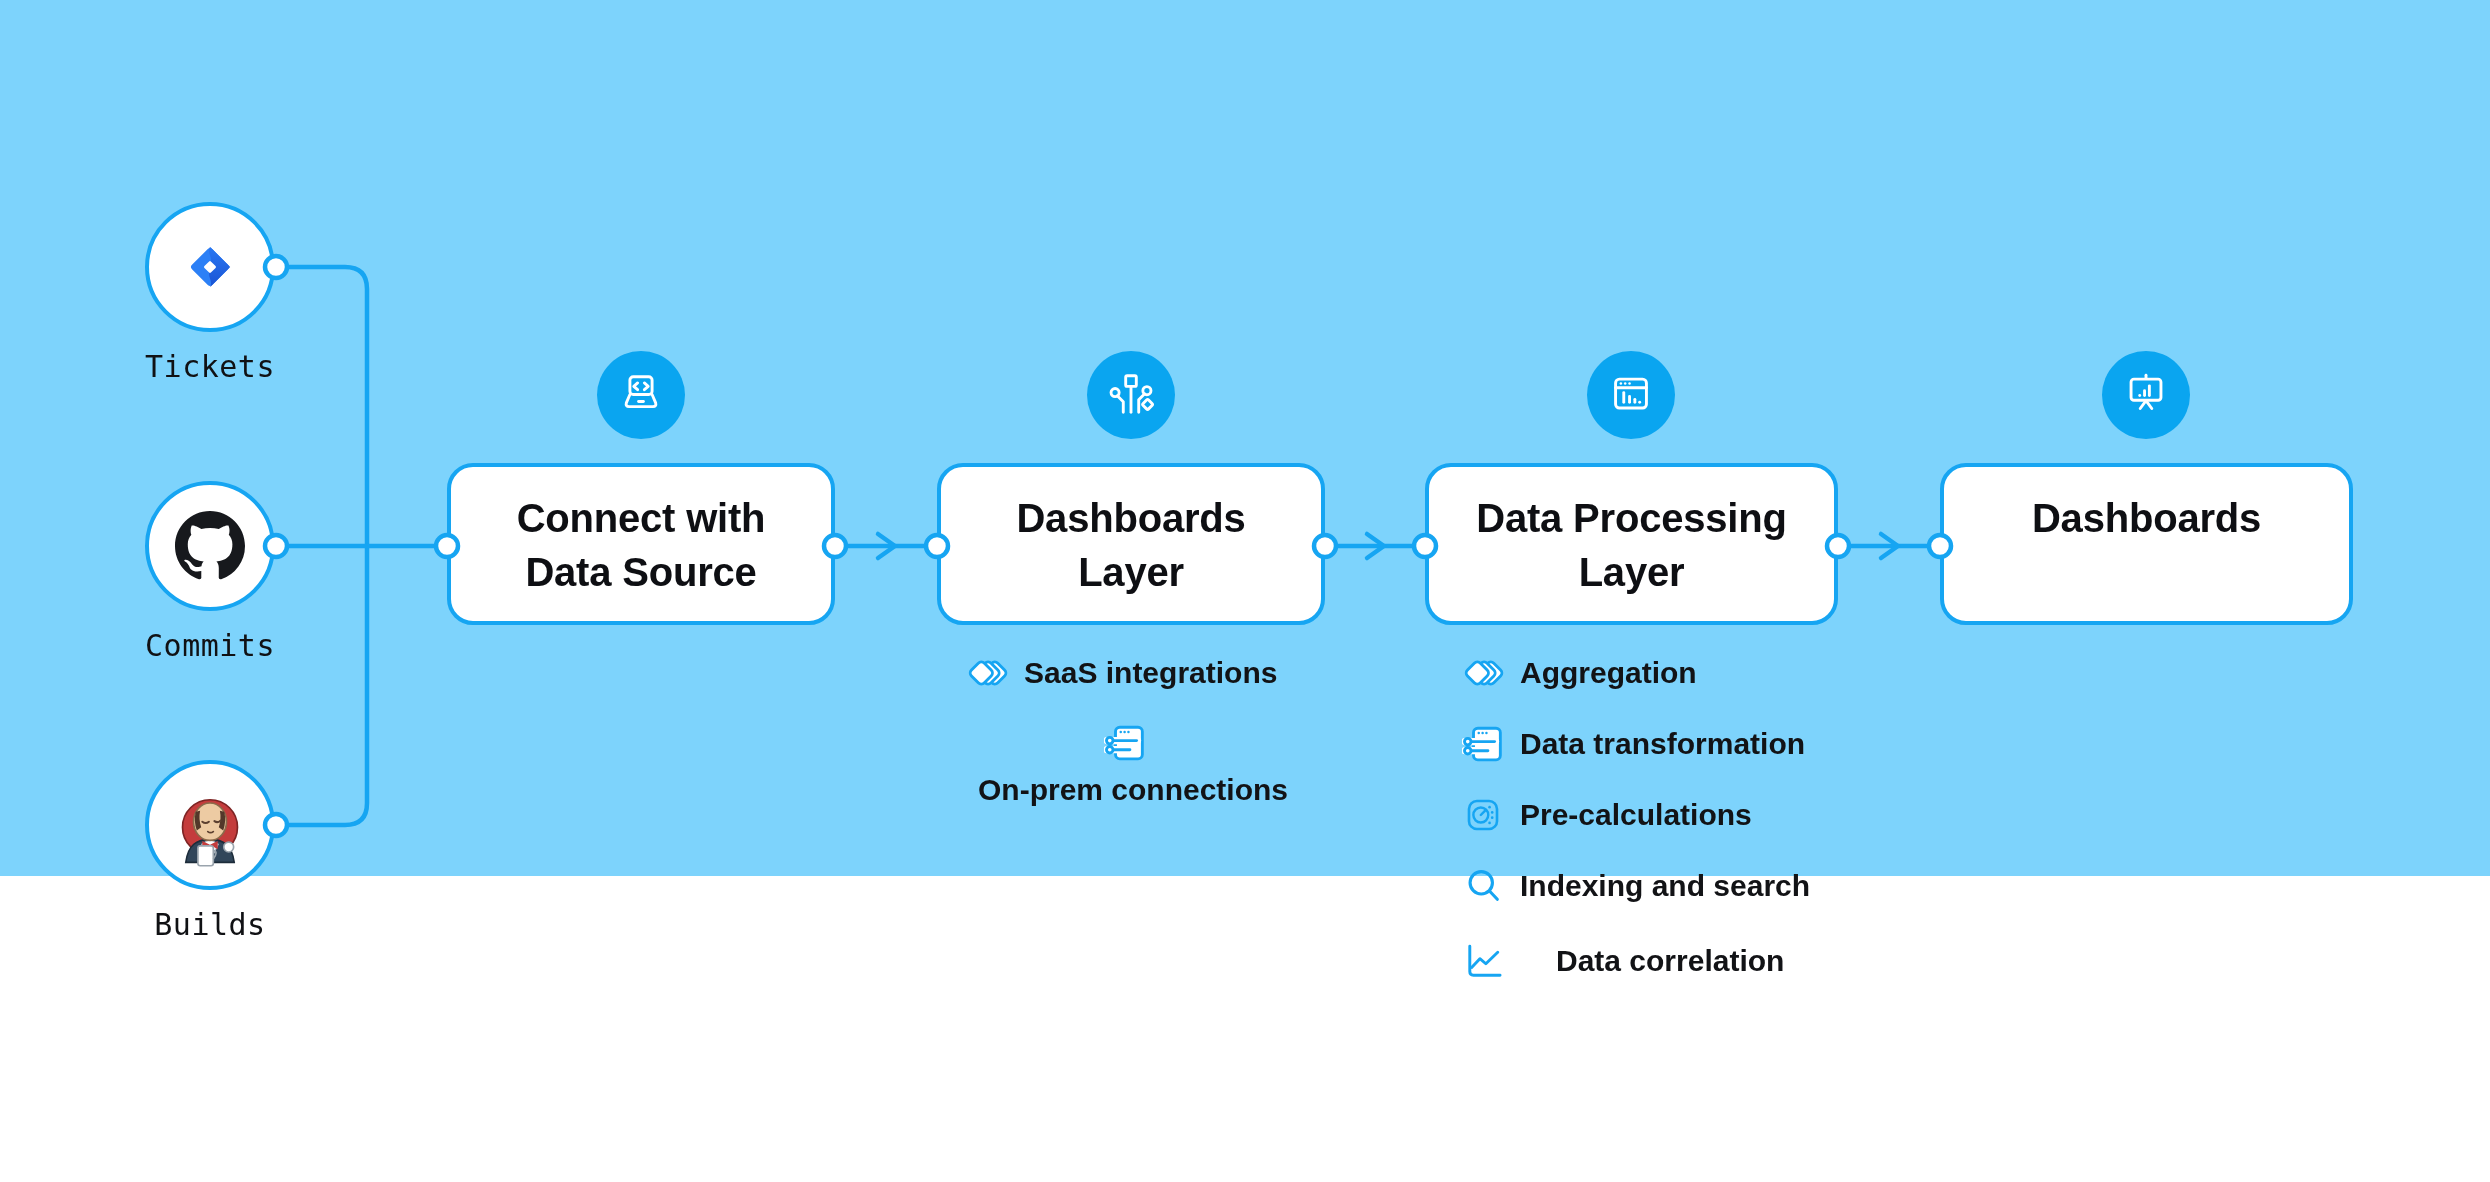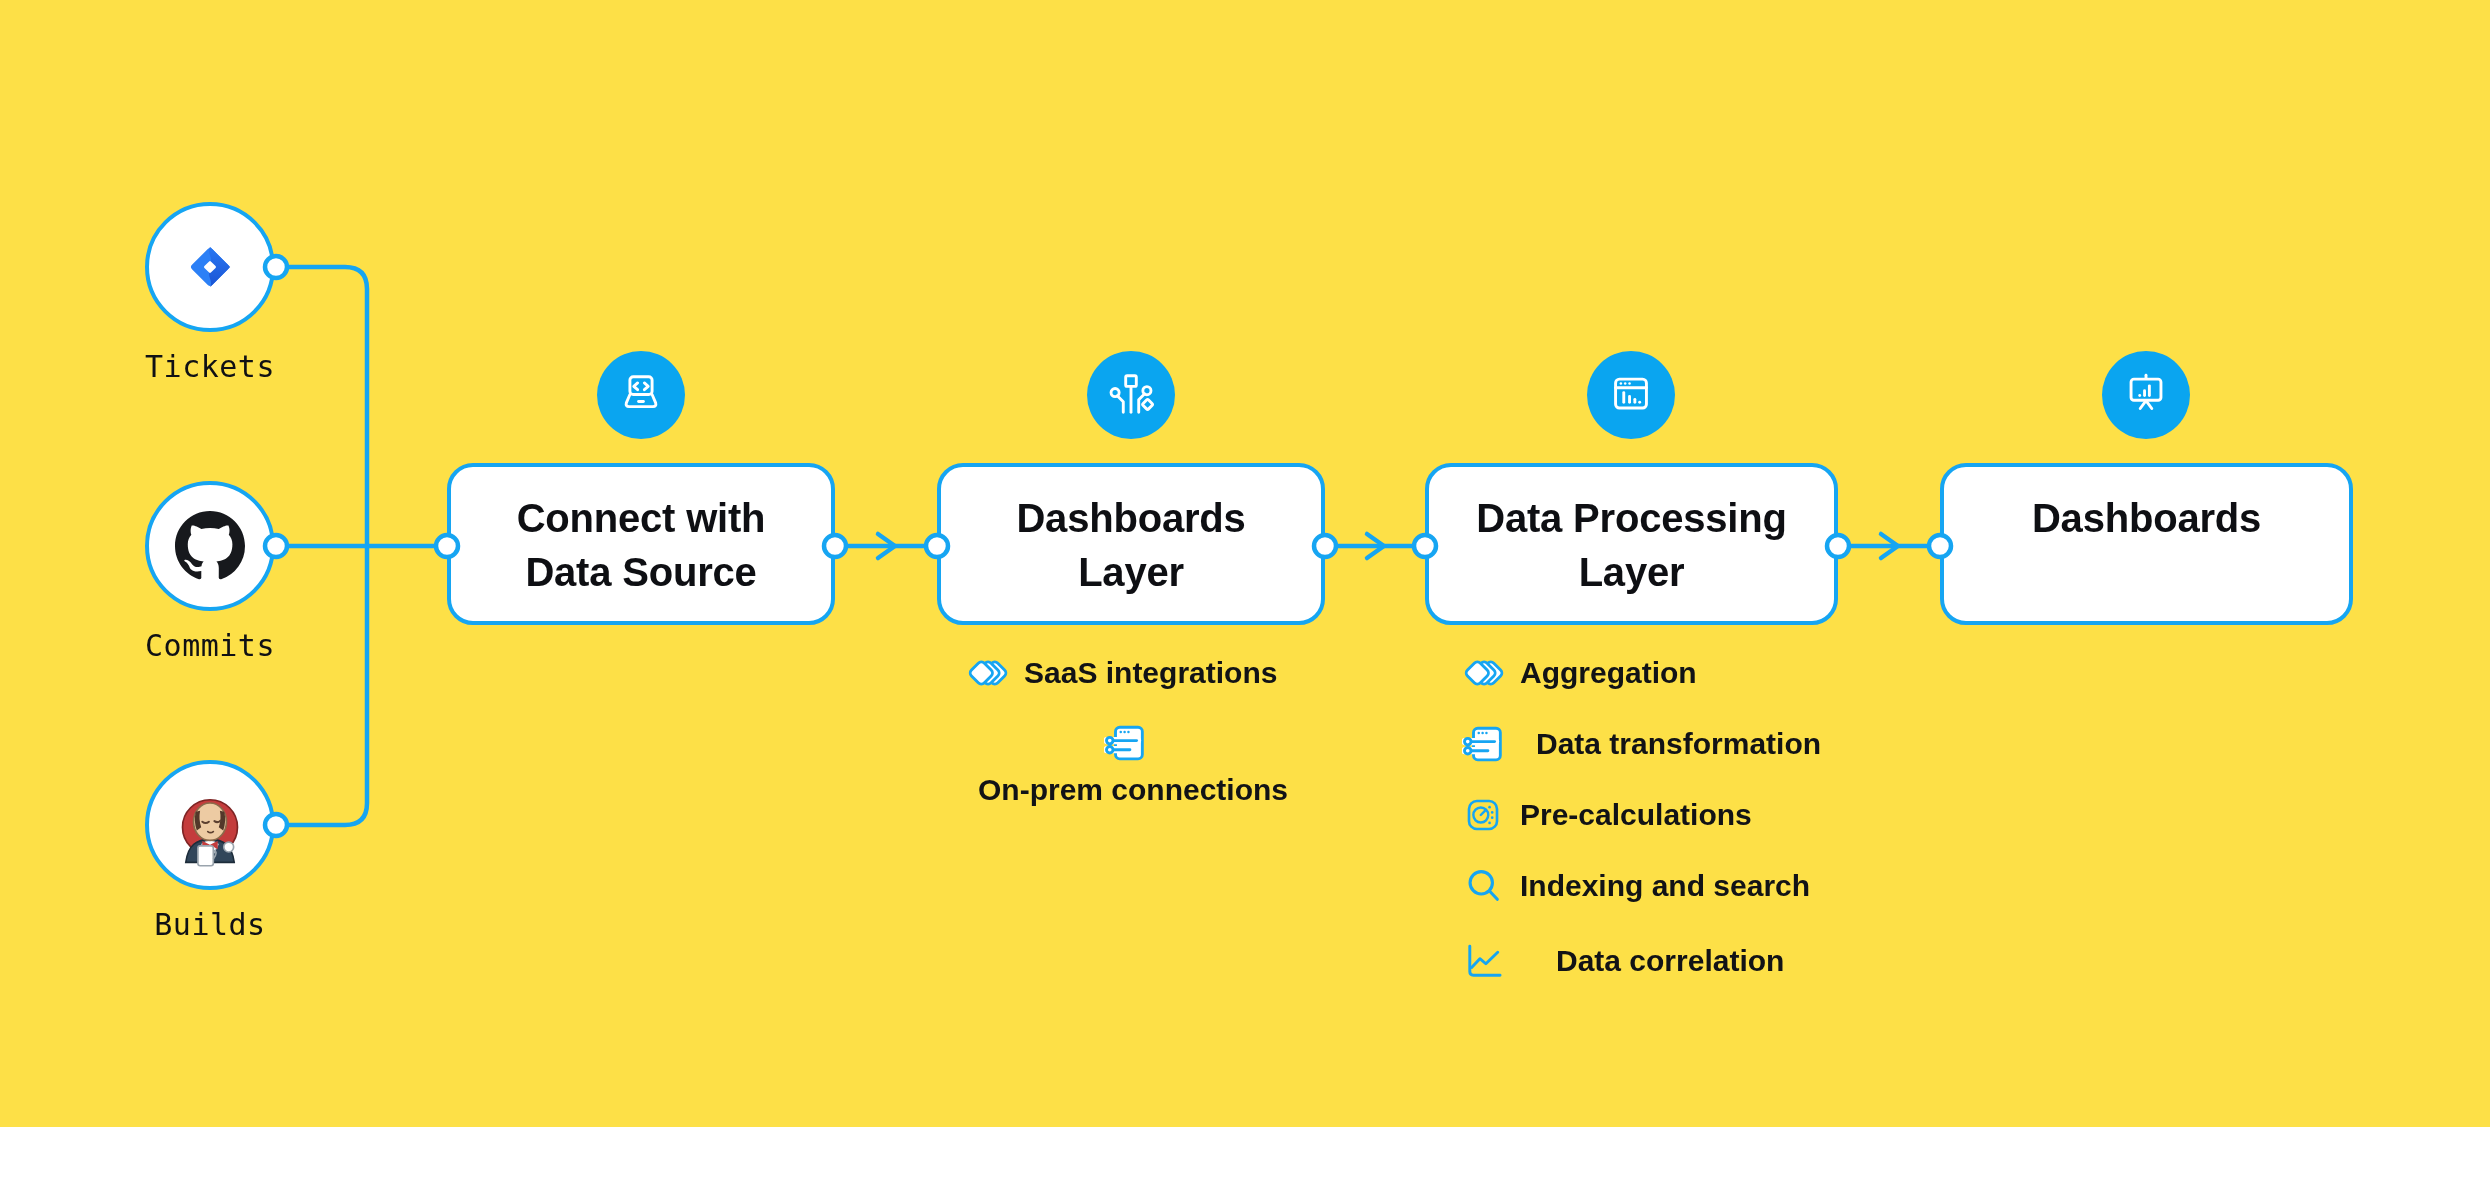--- a/index.html
+++ b/index.html
@@ -1,17 +1,17 @@
 <!DOCTYPE html>
 <html><head>
 <meta charset="utf-8">
 <style>
   html,body{margin:0;padding:0;background:#ffffff;}
   body{width:2490px;height:1182px;overflow:hidden;font-family:"Liberation Sans",sans-serif;}
-  .canvas{position:relative;width:2490px;height:1127px;background:#fde047;}
+  .canvas{position:relative;width:2490px;height:876px;background:#7dd3fc;}
 
   
   .wires{position:absolute;left:0;top:0;width:2490px;height:1182px;z-index:3;pointer-events:none;}
 
   
   .src-circle{position:absolute;width:122px;height:122px;border:4px solid #16a5f2;border-radius:50%;
               background:#fff;z-index:2;display:flex;align-items:center;justify-content:center;}
   .src-label{position:absolute;width:260px;text-align:center;z-index:2;
              font-family:"DejaVu Sans Mono",monospace;font-size:30px;color:#101114;letter-spacing:.5px;}
 
@@ -211,21 +211,21 @@
   <div class="feature" style="left:1462px;top:649px;">
     <span class="f-icon">
       <svg width="46" height="46" viewBox="0 0 48 48" fill="#ffffff" stroke="#16a5f2" stroke-width="3" stroke-linejoin="round">
         <rect x="20.5" y="14.5" width="19" height="19" rx="4.5" transform="rotate(45 30 24)"></rect>
         <rect x="13.5" y="14.5" width="19" height="19" rx="4.5" transform="rotate(45 23 24)"></rect>
         <rect x="6.5" y="14.5" width="19" height="19" rx="4.5" transform="rotate(45 16 24)"></rect>
       </svg>
     </span>
     <span class="f-label">Aggregation</span>
   </div>
-  <div class="feature" style="left:1462px;top:720px;gap:16px;">
+  <div class="feature" style="left:1462px;top:720px;">
     <span class="f-icon">
       <svg width="46" height="46" viewBox="0 0 48 48" fill="none" stroke="#16a5f2" stroke-width="3" stroke-linecap="round">
         <rect x="12" y="7.5" width="28" height="33" rx="4.5" fill="#ffffff"></rect>
         <circle cx="17.5" cy="12.5" r="1.3" fill="#16a5f2" stroke="none"></circle>
         <circle cx="21.5" cy="12.5" r="1.3" fill="#16a5f2" stroke="none"></circle>
         <circle cx="25.5" cy="12.5" r="1.3" fill="#16a5f2" stroke="none"></circle>
         <path d="M3 21.5 H35" stroke="#ffffff" stroke-width="7.5"></path>
         <path d="M9.5 21.5 H34"></path>
         <circle cx="6" cy="21.5" r="3.4" fill="#ffffff"></circle>
         <path d="M3 31 H28" stroke="#ffffff" stroke-width="7.5"></path>

